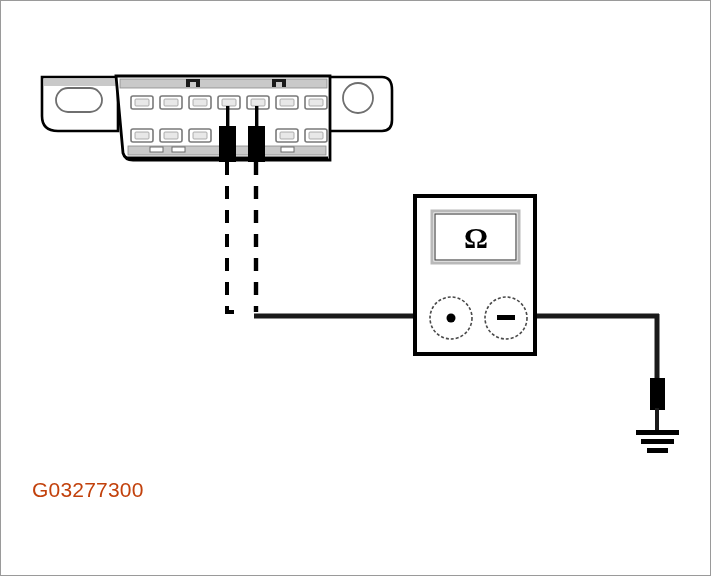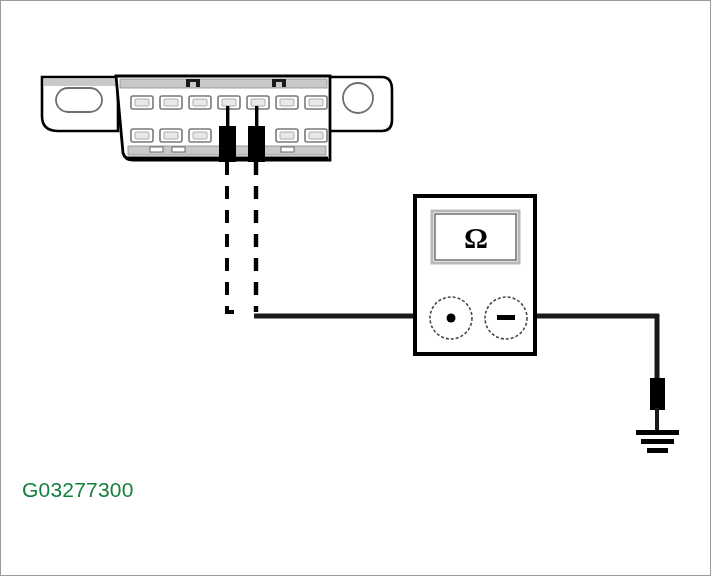--- a/index.html
+++ b/index.html
@@ -23,25 +23,25 @@
     border: 1px solid #9a9a9a;
     pointer-events: none;
   }
   #figure-svg {
     position: absolute;
     left: 0; top: 0;
     width: 711px; height: 576px;
   }
   #caption {
     position: absolute;
-    left: 22px;
+    left: 32px;
     top: 478px;
     font-size: 21px;
     letter-spacing: 0.2px;
-    color: #15803d;
+    color: #c2410c;
     white-space: nowrap;
     font-family: "Liberation Sans", sans-serif;
   }
 </style>
 </head>
 <body>
 
 <div id="page">
 
   <div id="frame"></div>

